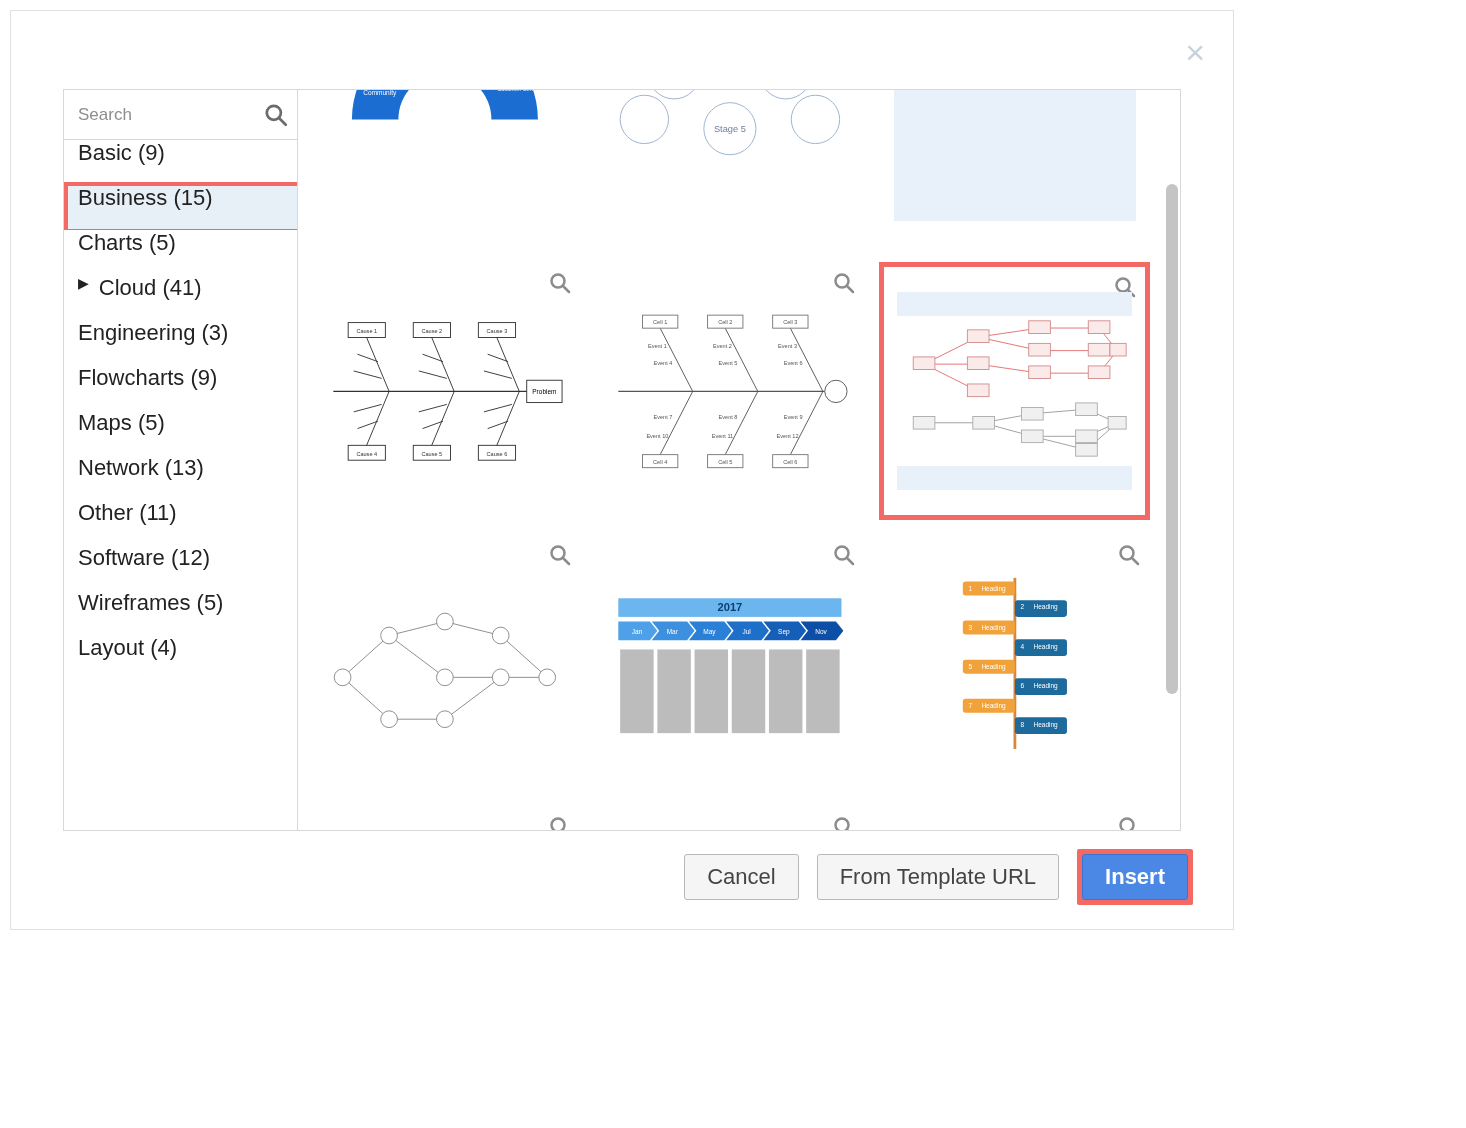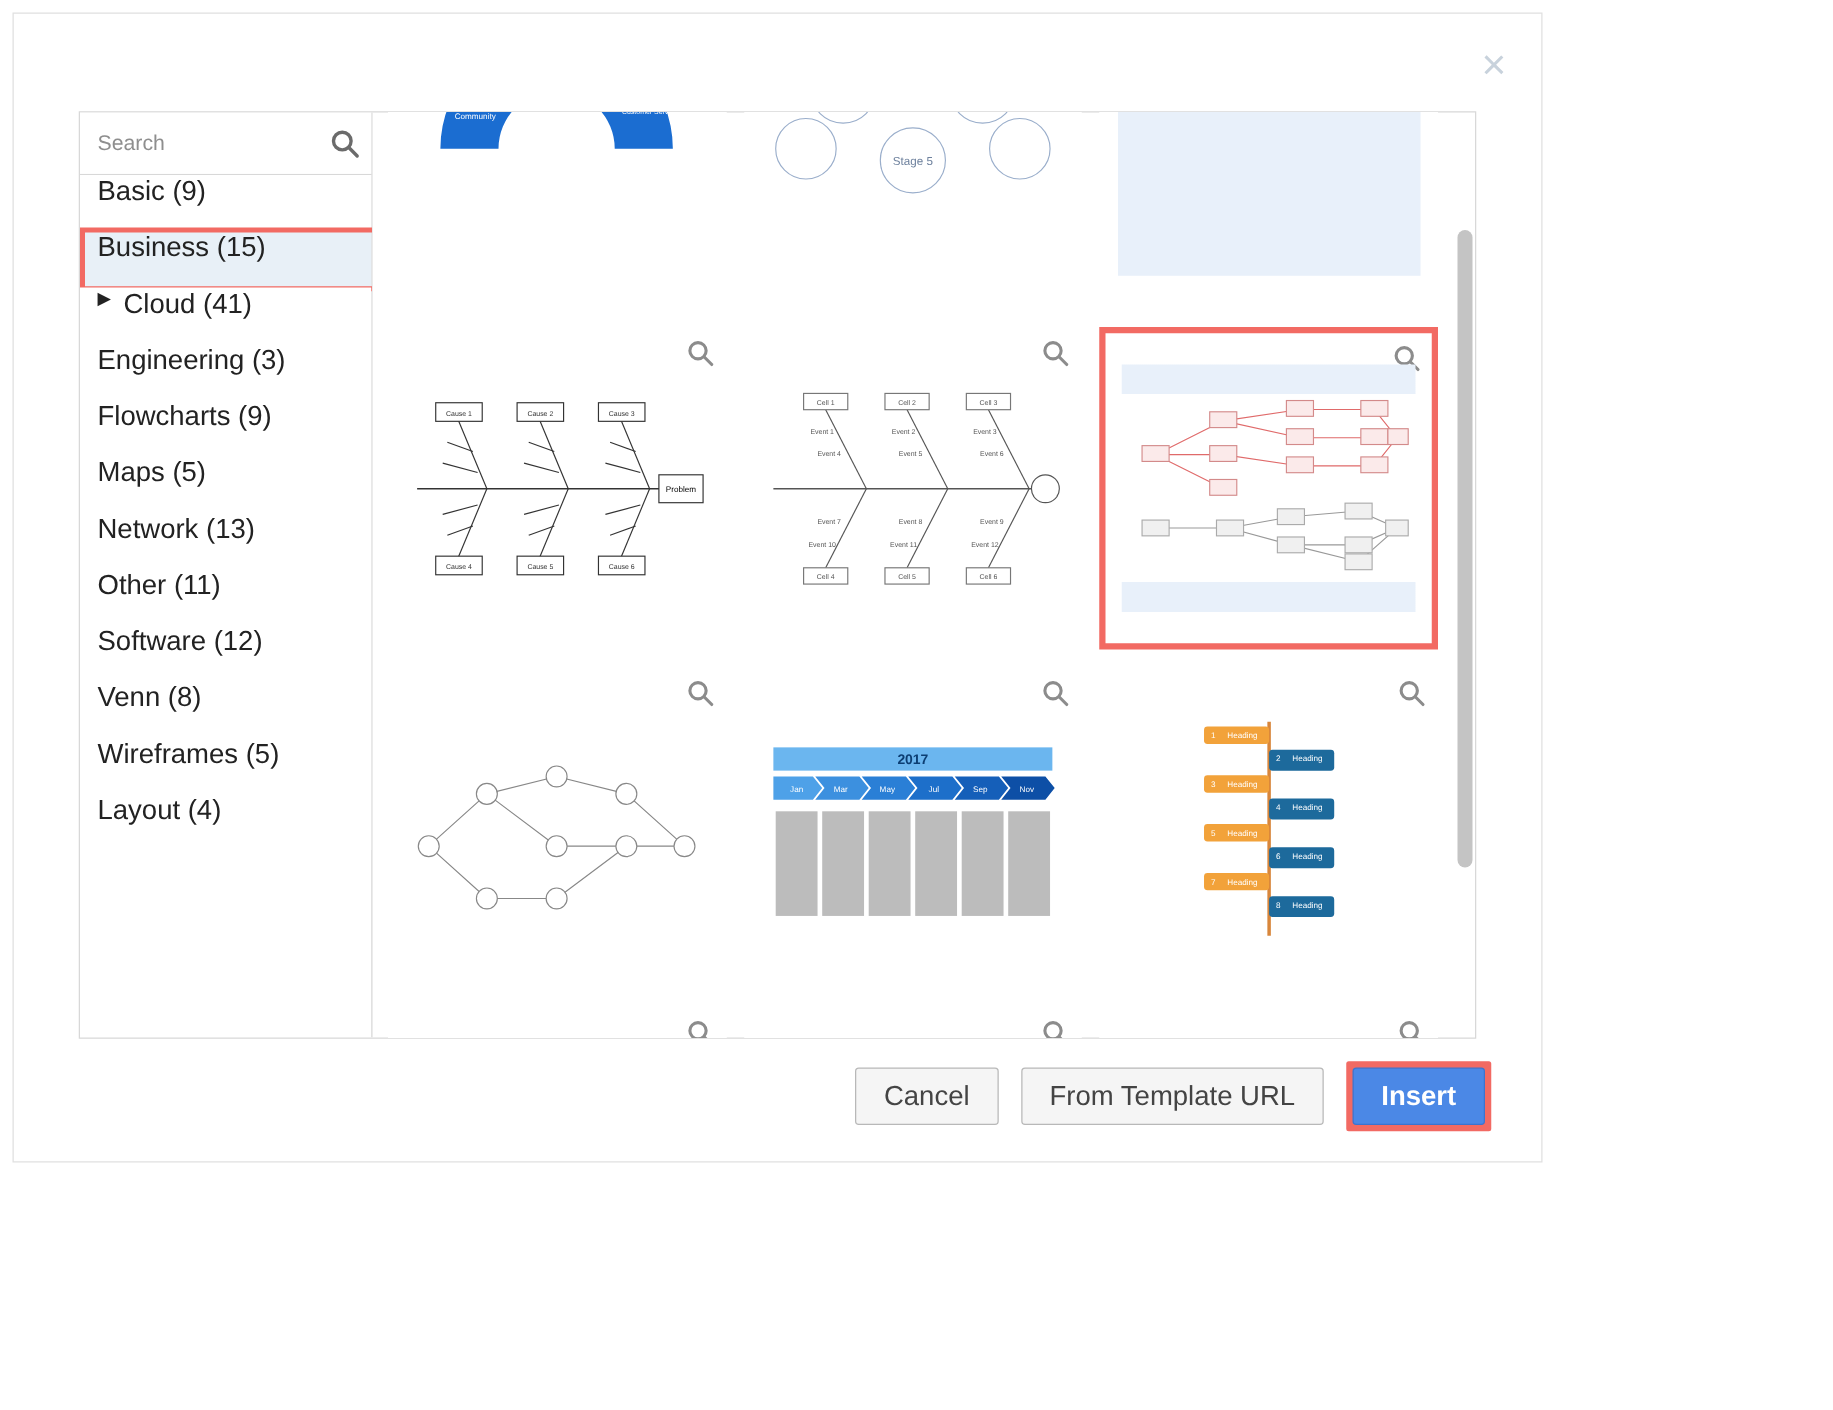--- a/index.html
+++ b/index.html
@@ -122,43 +122,43 @@
 
         <div class="cat-list">
           <div class="cat-item">
               <span>Basic (9)</span>
             </div>
           <div class="cat-item selected">
             <span>Business (15)</span>
             <div class="cat-highlight"></div>
           </div>
           <div class="cat-item">
+              <span>Charts (5)</span>
+            </div>
+          <div class="cat-item">
             <span class="expander">▶</span>
             <span>Cloud (41)</span>
           </div>
           <div class="cat-item">
               <span>Engineering (3)</span>
             </div>
           <div class="cat-item">
               <span>Flowcharts (9)</span>
             </div>
           <div class="cat-item">
               <span>Maps (5)</span>
             </div>
           <div class="cat-item">
               <span>Network (13)</span>
             </div>
           <div class="cat-item">
               <span>Other (11)</span>
             </div>
           <div class="cat-item">
               <span>Software (12)</span>
-            </div>
-          <div class="cat-item">
-              <span>Venn (8)</span>
             </div>
           <div class="cat-item">
               <span>Wireframes (5)</span>
             </div>
           <div class="cat-item">
               <span>Layout (4)</span>
             </div>
         </div>
       </div>
 

